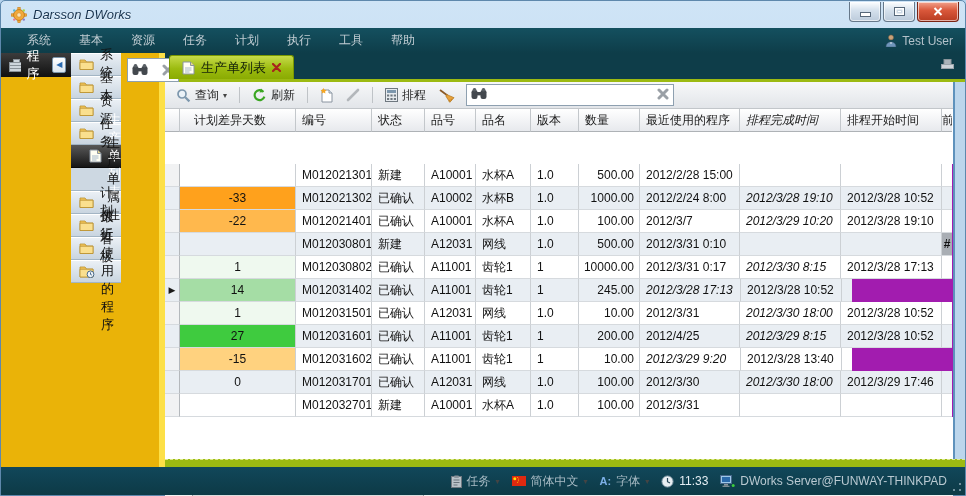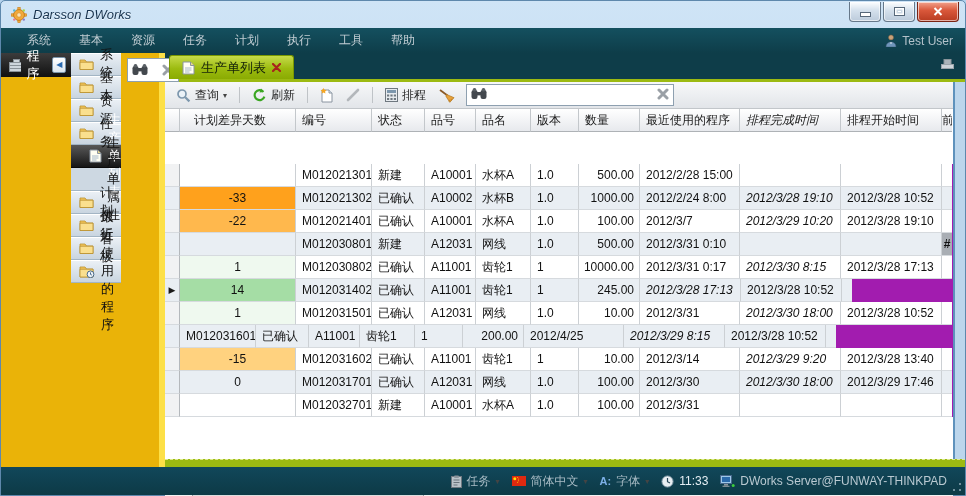--- a/index.html
+++ b/index.html
@@ -482,41 +482,41 @@
                   <div class="cell c-name">网线</div>
                   <div class="cell c-ver">1.0</div>
                   <div class="cell c-qty">10.00</div>
                   <div class="cell c-due">2012/3/31</div>
                   <div class="cell c-end">2012/3/30 18:00</div>
                   <div class="cell c-start">2012/3/28 10:52</div>
                   <div class="cell c-ovf"></div>
                 </div>
                 <div class="trow alt">
                   <div class="cell c-sel"></div>
+                  <div class="cell c-diff" style="background: rgb(63, 203, 63);">27</div>
                   <div class="cell c-id">M012031601</div>
                   <div class="cell c-status">已确认</div>
                   <div class="cell c-item">A11001</div>
                   <div class="cell c-name">齿轮1</div>
                   <div class="cell c-ver">1</div>
                   <div class="cell c-qty">200.00</div>
                   <div class="cell c-due">2012/4/25</div>
                   <div class="cell c-end">2012/3/29 8:15</div>
                   <div class="cell c-start">2012/3/28 10:52</div>
                   <div class="cell c-ovf"></div>
                 </div>
                 <div class="trow">
                   <div class="cell c-sel"></div>
                   <div class="cell c-diff" style="background: rgb(255, 210, 127);">-15</div>
                   <div class="cell c-id">M012031602</div>
                   <div class="cell c-status">已确认</div>
                   <div class="cell c-item">A11001</div>
                   <div class="cell c-name">齿轮1</div>
                   <div class="cell c-ver">1</div>
                   <div class="cell c-qty">10.00</div>
-                  <div class="cell c-due">2012/3/14</div>
                   <div class="cell c-end">2012/3/29 9:20</div>
                   <div class="cell c-start">2012/3/28 13:40</div>
                   <div class="cell c-ovf"></div>
                 </div>
                 <div class="trow alt">
                   <div class="cell c-sel"></div>
                   <div class="cell c-diff">0</div>
                   <div class="cell c-id">M012031701</div>
                   <div class="cell c-status">已确认</div>
                   <div class="cell c-item">A12031</div>

